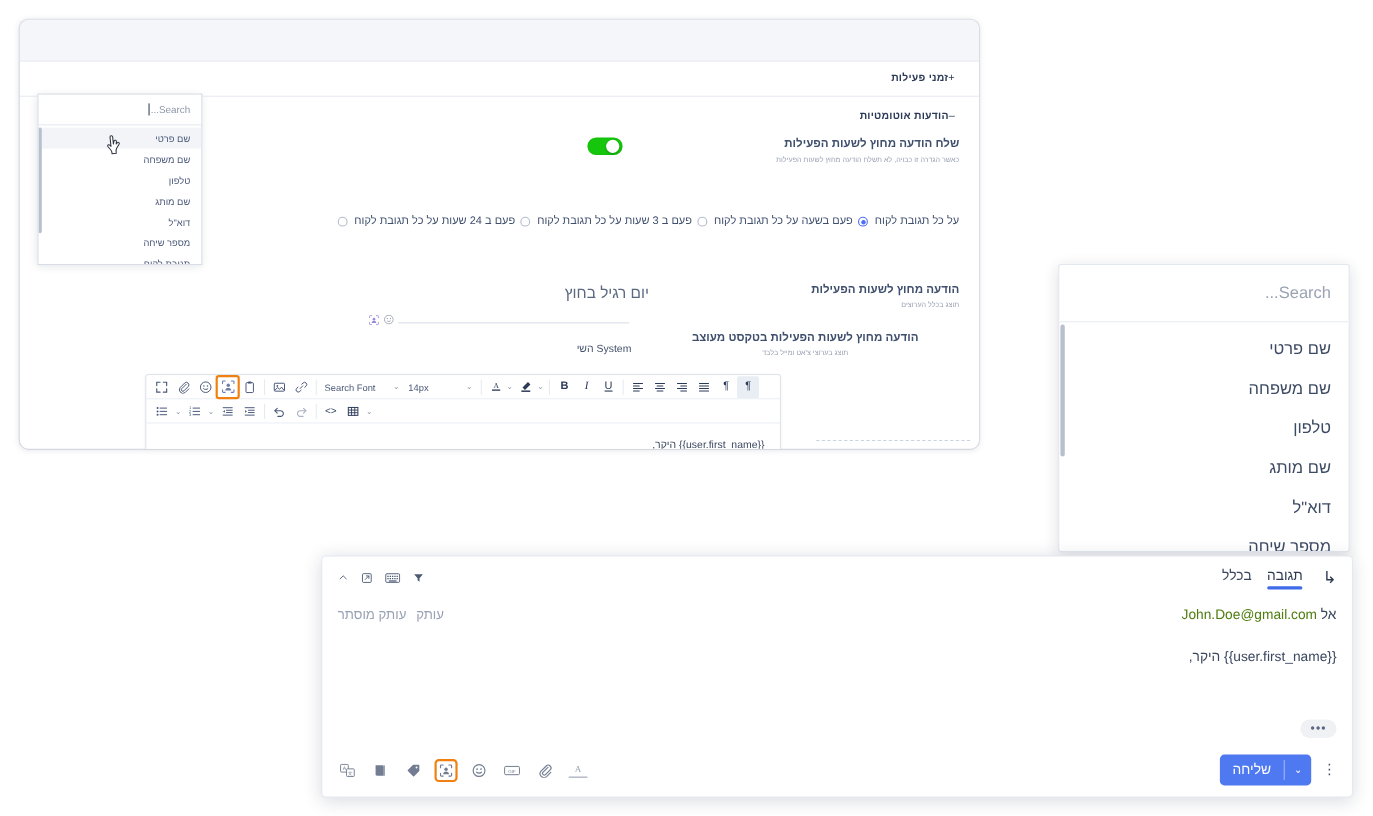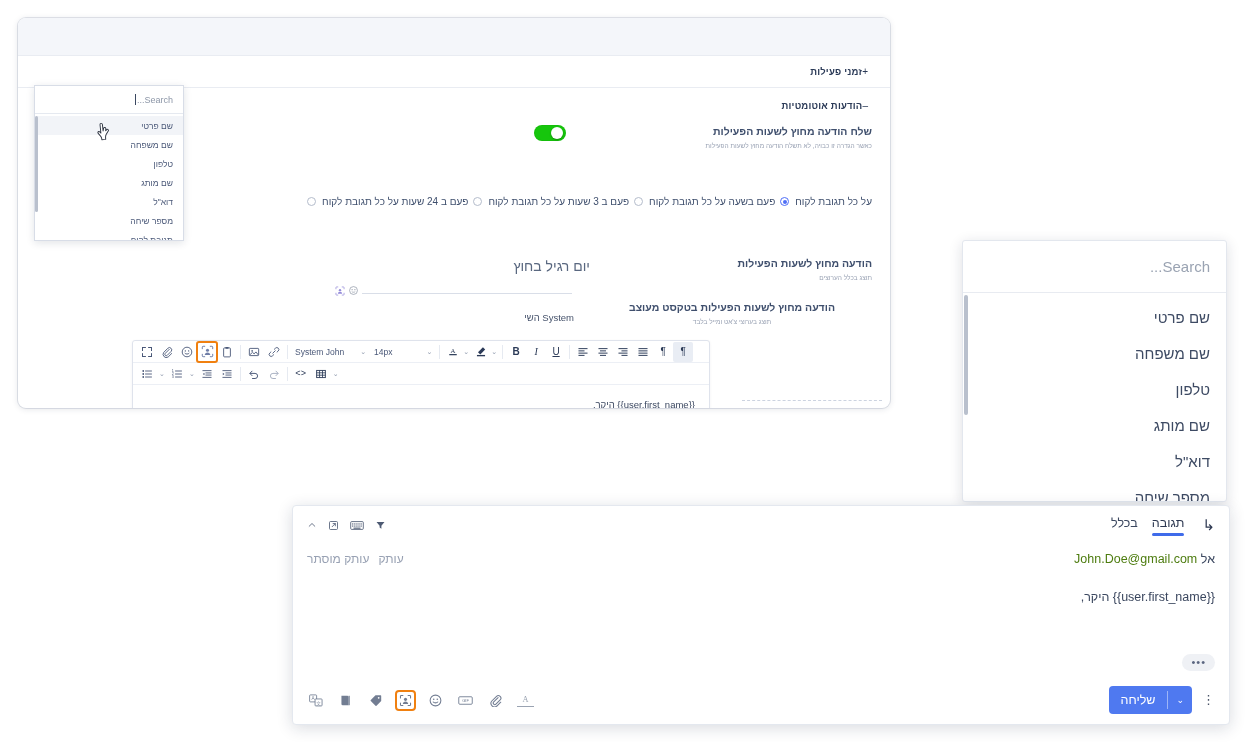--- a/index.html
+++ b/index.html
@@ -408,21 +408,21 @@
             <svg width="12" height="12" viewBox="0 0 16 16">
                 <g fill="none" stroke="#4a5878" stroke-width="1.2" stroke-linecap="round">
                   <path d="M6.4 9.6 9.6 6.4"></path>
                   <path d="M8.4 4.4 10 2.9a2.6 2.6 0 0 1 3.7 3.7l-1.6 1.5"></path>
                   <path d="M7.6 11.6 6 13.1a2.6 2.6 0 0 1-3.7-3.7l1.6-1.5"></path>
                 </g>
               </svg>
           </div>
           <div class="tb-sep"></div>
           <div class="tb-select">
-            <span>System John</span>
+            <span>Search Font</span>
             <span class="tb-caret">⌄</span>
           </div>
           <div class="tb-select" style="gap:34px">
             <span>14px</span>
             <span class="tb-caret">⌄</span>
           </div>
           <div class="tb-sep"></div>
           <div class="tb-btn">
             <svg width="12" height="13" viewBox="0 0 16 16">
                 <text x="8" y="10" font-size="9" font-family="Liberation Serif, serif" text-anchor="middle" fill="#2b3a57">A</text>

